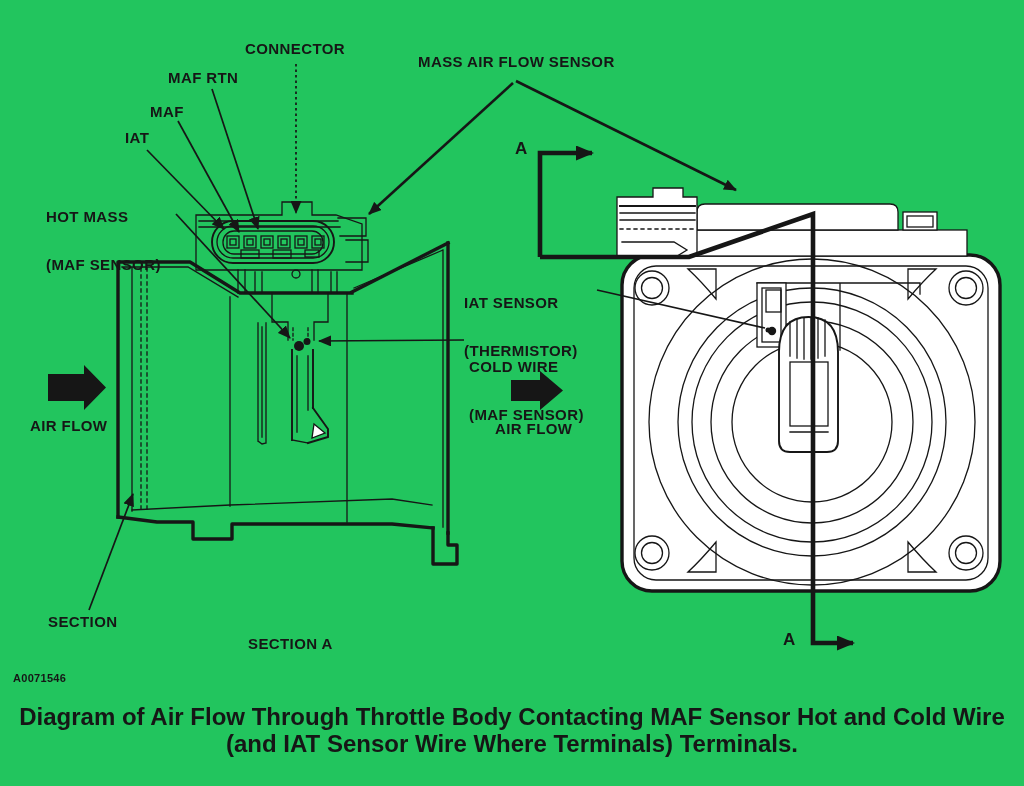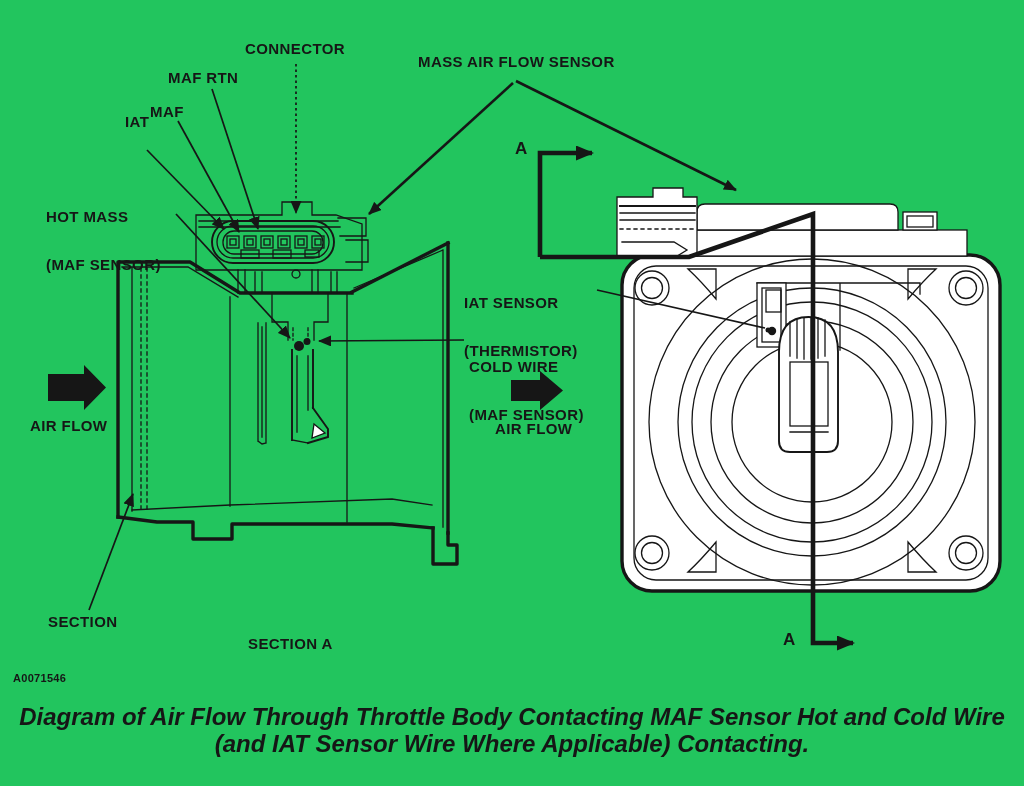--- a/index.html
+++ b/index.html
@@ -9,21 +9,21 @@
   }
   .stage svg{position:absolute;left:0;top:0;}
   .lbl{
     position:absolute;font-weight:bold;font-size:15px;line-height:16px;
     letter-spacing:.4px;white-space:pre;color:#161616;
   }
   .marker-a{position:absolute;font-weight:bold;font-size:17px;color:#161616;}
   .part-code{position:absolute;font-size:11px;font-weight:bold;letter-spacing:.3px;color:#161616;}
   .caption{
     position:absolute;left:0;top:703px;width:1024px;text-align:center;
-    font-style:italic;font-weight:bold;font-size:24px;line-height:27px;color:#161616;
+    font-weight:bold;font-size:24px;line-height:27px;color:#161616;
   }
   
   .s1{stroke:#161616;stroke-width:1.3;fill:none;stroke-linecap:square;}
   .s2{stroke:#161616;stroke-width:1.9;fill:none;stroke-linecap:square;}
   .s3{stroke:#161616;stroke-width:3.4;fill:none;stroke-linejoin:round;stroke-linecap:square;}
   .s5{stroke:#161616;stroke-width:4.6;fill:none;stroke-linejoin:miter;stroke-linecap:butt;}
   .ld{stroke:#161616;stroke-width:1.7;fill:none;}
   .ld2{stroke:#161616;stroke-width:2.6;fill:none;}
   .ink{fill:#161616;stroke:none;}
   .wht{fill:#ffffff;}
@@ -181,21 +181,21 @@
       <path class="ld2" d="M513,83 L369,214" marker-end="url(#ah)"></path>
       <path class="ld2" d="M516,81 L736,190" marker-end="url(#ah)"></path>
       <path class="ld" d="M464,340 L319,341" marker-end="url(#ah)"></path>
       <path class="ld" d="M89,610 L133,494" marker-end="url(#ah)"></path>
     </g>
   </svg>
 
   <div class="lbl" style="left:245px;top:41px">CONNECTOR</div>
   <div class="lbl" style="left:168px;top:70px">MAF RTN</div>
   <div class="lbl" style="left:150px;top:104px">MAF</div>
-  <div class="lbl" style="left:125px;top:114px">IAT</div>
+  <div class="lbl" style="left:125px;top:130px">IAT</div>
 
   <div class="lbl" style="left:46px;top:177px">
     <div>HOT MASS</div>
     <div>(MAF SENSOR)</div>
   </div>
 
   <div class="lbl" style="left:418px;top:54px">MASS AIR FLOW SENSOR</div>
 
   <div class="marker-a" style="left:515px;top:139px">A</div>
   <div class="marker-a" style="left:783px;top:630px">A</div>
@@ -213,16 +213,16 @@
   <div class="lbl" style="left:30px;top:418px">AIR FLOW</div>
   <div class="lbl" style="left:495px;top:421px">AIR FLOW</div>
 
   <div class="lbl" style="left:48px;top:614px">SECTION</div>
   <div class="lbl" style="left:248px;top:636px">SECTION A</div>
 
   <div class="part-code" style="left:13px;top:672px">A0071546</div>
 
   <div class="caption">
     <div>Diagram of Air Flow Through Throttle Body Contacting MAF Sensor Hot and Cold Wire</div>
-    <div>(and IAT Sensor Wire Where Applicable) Contacting.</div>
+    <div>(and IAT Sensor Wire Where Terminals) Terminals.</div>
   </div>
 
 </div>
 
 </body></html>

